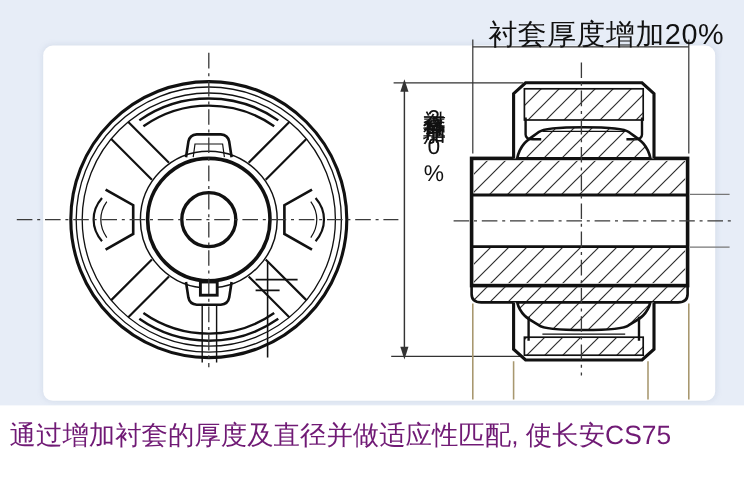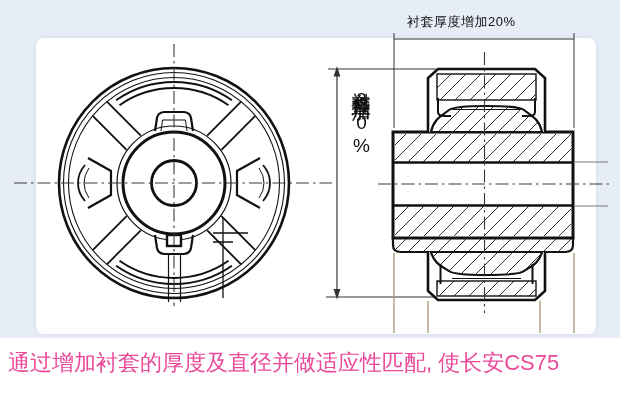--- a/index.html
+++ b/index.html
@@ -13,31 +13,31 @@
     background:#e7edf7;
   }
   .panel{
     position:absolute;left:36px;top:38px;width:560px;height:296px;
     background:#ffffff;border-radius:8px;
     box-shadow:0 0 5px rgba(120,140,170,0.18);
   }
   svg.drawing{position:absolute;left:0;top:0;}
   .anno-top{
     position:absolute;left:407px;top:13px;
-    font-size:13px;color:#111111;letter-spacing:0.5px;white-space:nowrap;
+    font-size:24px;color:#111111;letter-spacing:0.5px;white-space:nowrap;
   }
   .anno-left{
     position:absolute;left:348px;top:77px;width:26px;
     writing-mode:vertical-lr;text-orientation:upright;
     font-size:19px;letter-spacing:2px;color:#111111;line-height:26px;
   }
   .caption{
     position:absolute;left:0;top:338px;width:620px;height:79px;
     background:#ffffff;padding:10px 8px 0 8px;box-sizing:border-box;
-    font-size:22px;line-height:29px;color:#ec4899;
+    font-size:22px;line-height:29px;color:#701a75;
   }
 </style>
 </head>
 <body>
 
 <div class="stage">
   <div class="panel"></div>
 
   <svg class="drawing" width="620" height="338" viewBox="0 0 620 338" fill="none">
     <defs>

